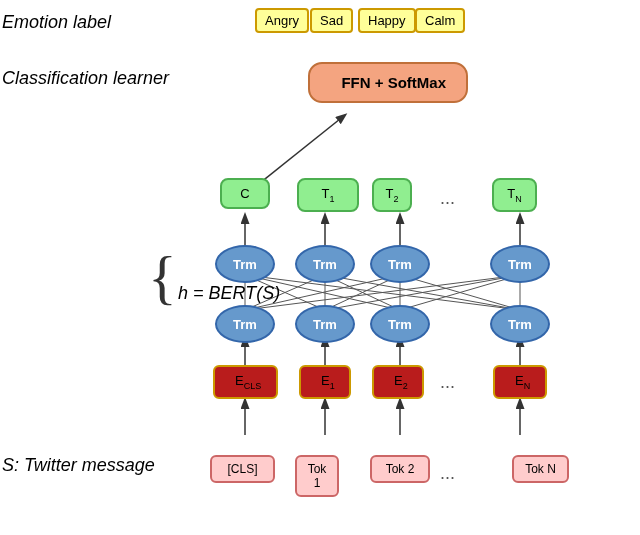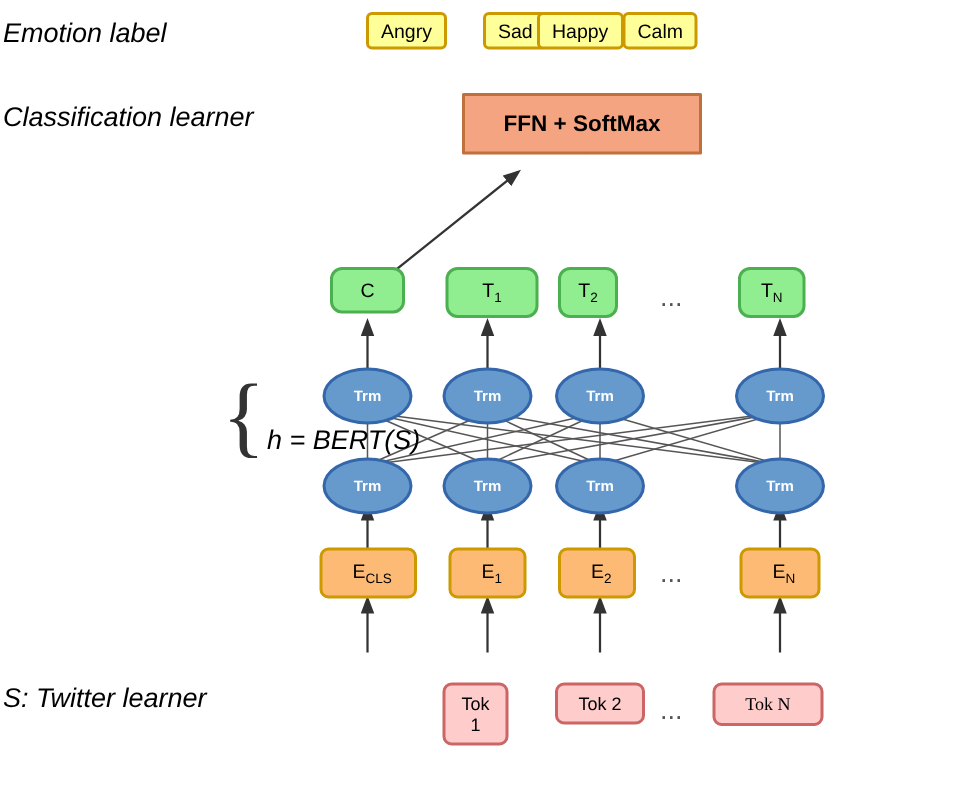--- a/index.html
+++ b/index.html
@@ -32,25 +32,25 @@
       padding: 3px 8px;
       font-size: 13px;
       font-weight: normal;
       text-align: center;
     }
     
     .ffn-box {
       position: absolute;
       background: #f4a480;
       border: 2px solid #c0703a;
-      border-radius: 1px;
+      border-radius: 14px;
       padding: 10px 20px;
       font-size: 15px;
       font-weight: bold;
-      text-align: center;
+      text-align: right;
       color: #000;
     }
     
     .green-box {
       position: absolute;
       background: #90ee90;
       border: 2px solid #4caf50;
       border-radius: 8px;
       padding: 6px 10px;
       font-size: 13px;
@@ -59,28 +59,28 @@
     }
     
     .trm-ellipse {
       position: absolute;
       background: #6699cc;
       border: 2px solid #3366aa;
       border-radius: 50%;
       display: flex;
       align-items: center;
       justify-content: center;
-      font-size: 10px;
+      font-size: 13px;
       color: #fff;
       font-weight: bold;
     }
     
     .emb-box {
       position: absolute;
-      background: #fdba74;
+      background: #b91c1c;
       border: 2px solid #cc9900;
       border-radius: 6px;
       padding: 6px 20px;
       font-size: 13px;
       text-align: center;
       color: #000;
     }
     
     .tok-box {
       position: absolute;
@@ -161,24 +161,24 @@
         <path d="M0,0 L0,5 L6,2.5 z" fill="#555"></path>
       </marker>
     </defs>
 
     <text x="148" y="297" font-size="60" fill="#333" font-family="serif">{</text>
   </svg>
 
   <div class="left-label" style="left:2px; top:12px;">Emotion label</div>
   <div class="left-label" style="left:2px; top:68px;">Classification learner</div>
   <div class="left-label" style="left:158px; top:283px; font-style:italic;margin-left:20px;">h = BERT(S)</div>
-  <div class="left-label" style="left:2px; top:455px;">S: Twitter learner</div>
-
-  <div class="emotion-box" style="left:244px; top:8px;">Angry</div>
-  <div class="emotion-box" style="left:322px; top:8px;">Sad</div>
+  <div class="left-label" style="left:2px; top:455px;">S: Twitter message</div>
+
+  <div class="emotion-box" style="left:255px; top:8px;">Angry</div>
+  <div class="emotion-box" style="left:310px; top:8px;">Sad</div>
   <div class="emotion-box" style="left:358px; top:8px;">Happy</div>
   <div class="emotion-box" style="left:415px; top:8px;">Calm</div>
 
   <div class="ffn-box" style="left:308px; top:62px; width:160px;">FFN + SoftMax</div>
 
   <div class="green-box" style="left:220px; top:178px; width:50px;">C</div>
   <div class="green-box" style="left:297px; top:178px; width:62px;">T<sub>1</sub></div>
   <div class="green-box" style="left:372px; top:178px; width:40px;">T<sub>2</sub></div>
   <div style="position:absolute; left:440px; top:188px; font-size:18px; color:#555;">...</div>
   <div class="green-box" style="left:492px; top:178px; width:45px;">T<sub>N</sub></div>
@@ -192,18 +192,19 @@
   <div class="trm-ellipse" style="left:295px; top:305px; width:60px; height:38px;">Trm</div>
   <div class="trm-ellipse" style="left:370px; top:305px; width:60px; height:38px;">Trm</div>
   <div class="trm-ellipse" style="left:490px; top:305px; width:60px; height:38px;">Trm</div>
 
   <div class="emb-box" style="left:213px; top:365px; width:65px;">E<sub>CLS</sub></div>
   <div class="emb-box" style="left:299px; top:365px; width:52px;">E<sub>1</sub></div>
   <div class="emb-box" style="left:372px; top:365px; width:52px;">E<sub>2</sub></div>
   <div style="position:absolute; left:440px; top:372px; font-size:18px; color:#555;">...</div>
   <div class="emb-box" style="left:493px; top:365px; width:54px;">E<sub>N</sub></div>
 
+  <div class="tok-box" style="left:210px; top:455px; width:65px;">[CLS]</div>
   <div class="tok-box" style="left:295px; top:455px; width:44px;">Tok 1</div>
   <div class="tok-box" style="left:370px; top:455px; width:60px;">Tok 2</div>
   <div style="position:absolute; left:440px; top:463px; font-size:18px; color:#555;">...</div>
-  <div class="tok-box" style="left:475px; top:455px; width:74px;font-family:Liberation Serif, serif;">Tok N</div>
+  <div class="tok-box" style="left:512px; top:455px; width:57px;">Tok N</div>
 
 </div>
 
 </body></html>

